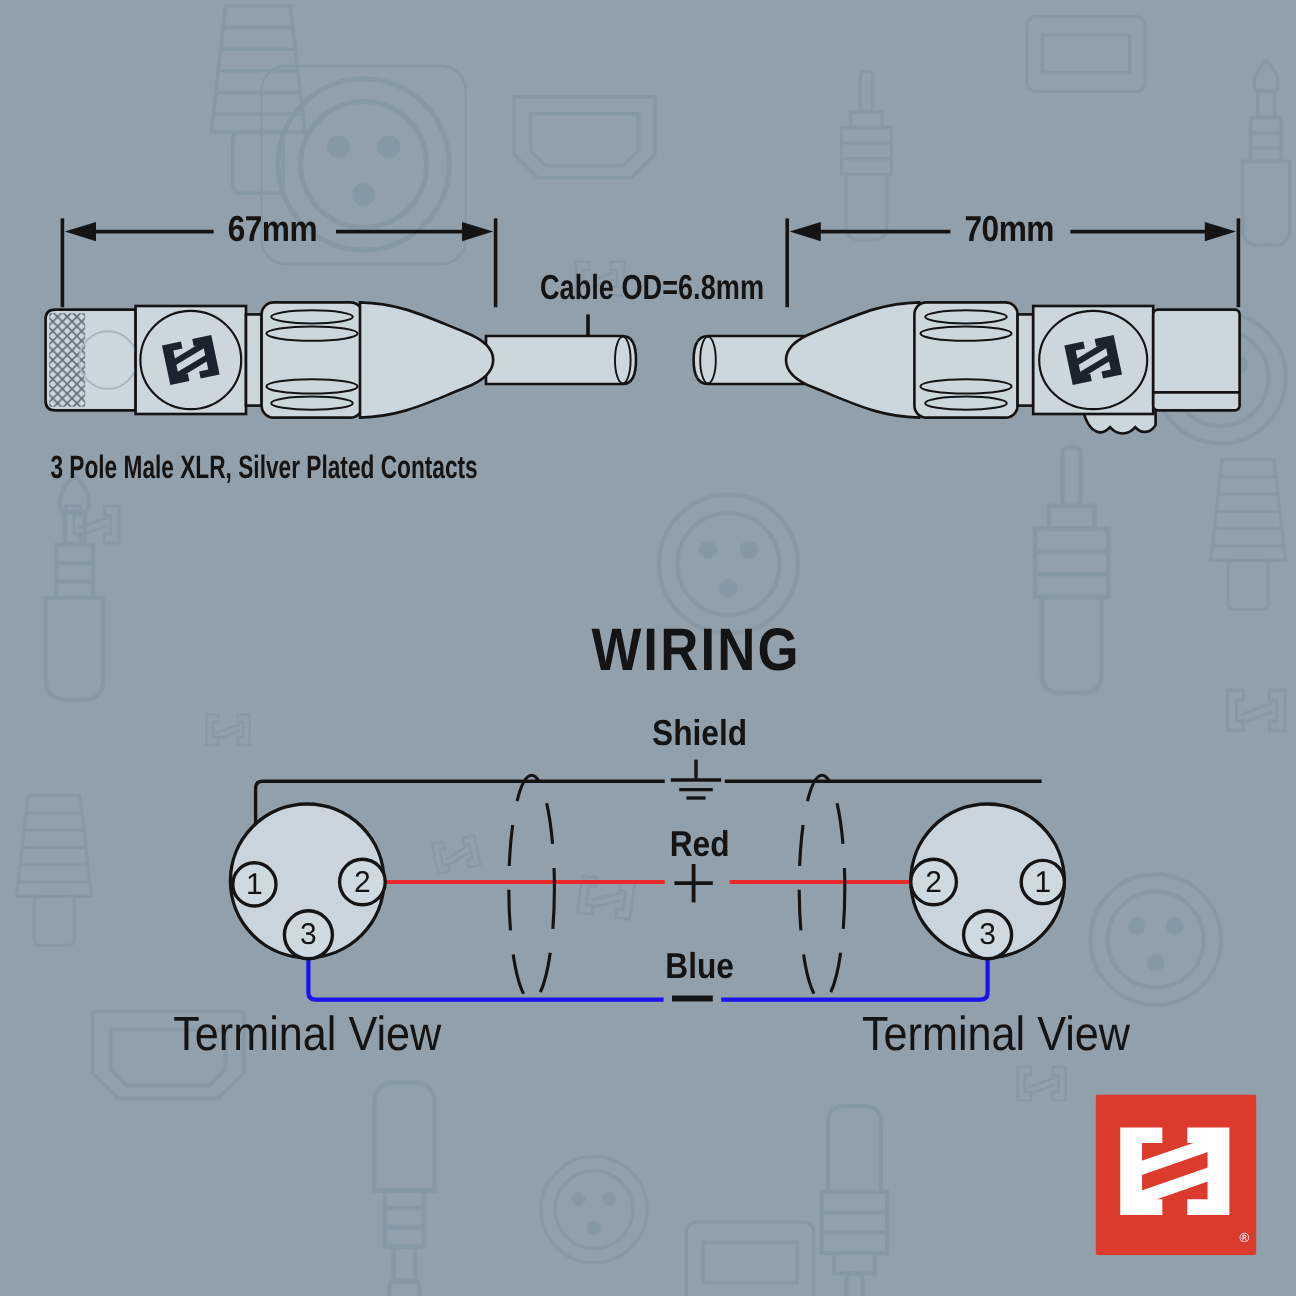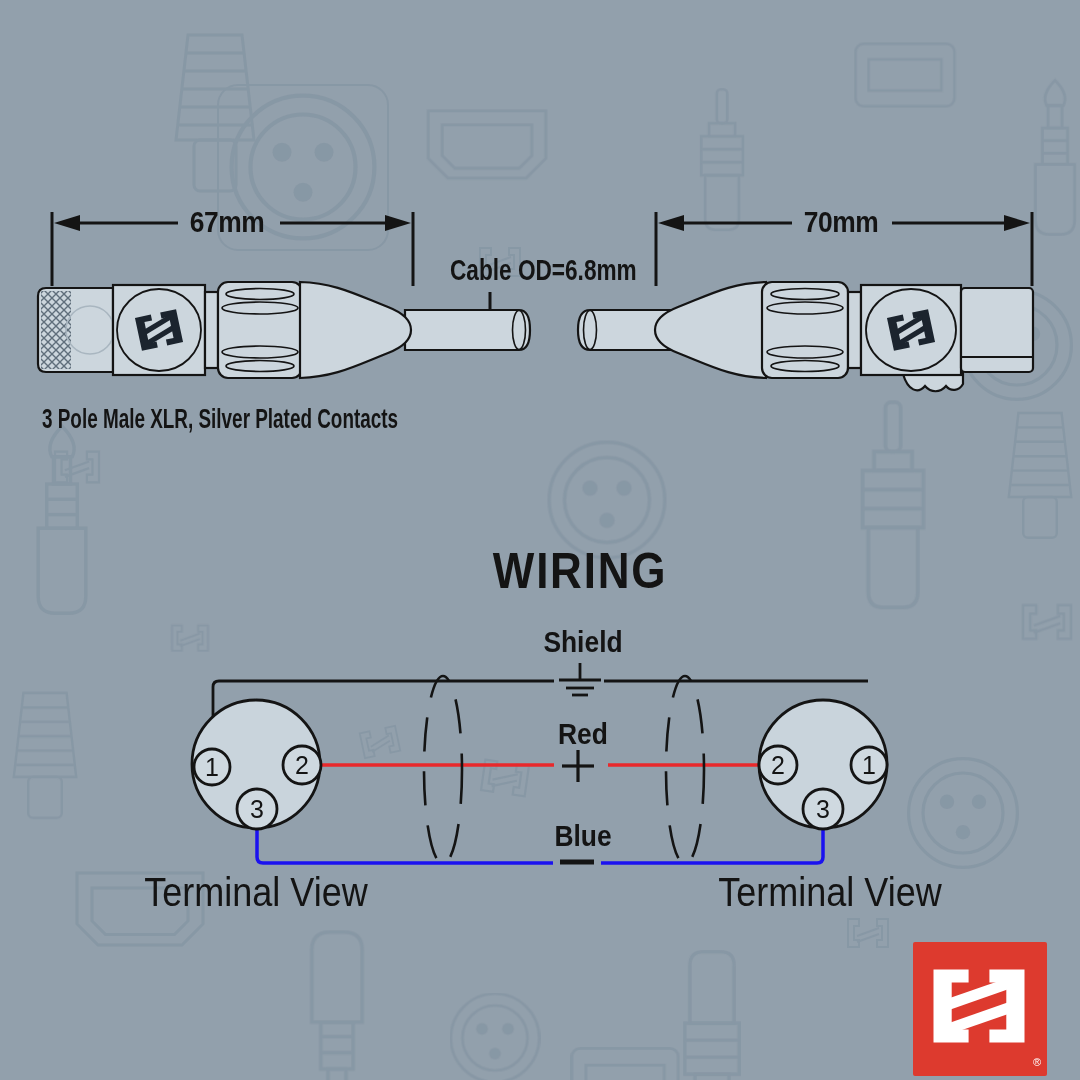--- a/index.html
+++ b/index.html
@@ -1,18 +1,18 @@
 <!DOCTYPE html>
 <html><head>
 <meta charset="utf-8">
 <style>
   html,body{margin:0;padding:0;}
   body{width:1080px;height:1080px;background:#92a0ac;overflow:hidden;
        font-family:"Liberation Sans",sans-serif;}
-  #canvas{position:relative;width:1080px;height:836px;margin-top:30px;}
+  #canvas{position:relative;width:1080px;height:836px;}
   svg{position:absolute;left:0;top:0;}
   .lbl{position:absolute;color:#141414;white-space:nowrap;line-height:1;}
   .condL{transform:scaleX(.78);transform-origin:left top;}
   .condC{transform:scaleX(.88);transform-origin:center top;text-align:center;}
   .dim{font-size:30px;font-weight:bold;letter-spacing:-.5px;}
   .pin{position:absolute;width:36px;height:36px;display:flex;align-items:center;
        justify-content:center;font-size:25px;color:#141414;}
   #wiring-title{font-size:50px;font-weight:bold;letter-spacing:2px;}
   .wirelbl{font-size:30px;font-weight:bold;width:160px;}
   .tview{font-size:40px;width:320px;transform:scaleX(.9);transform-origin:center top;

